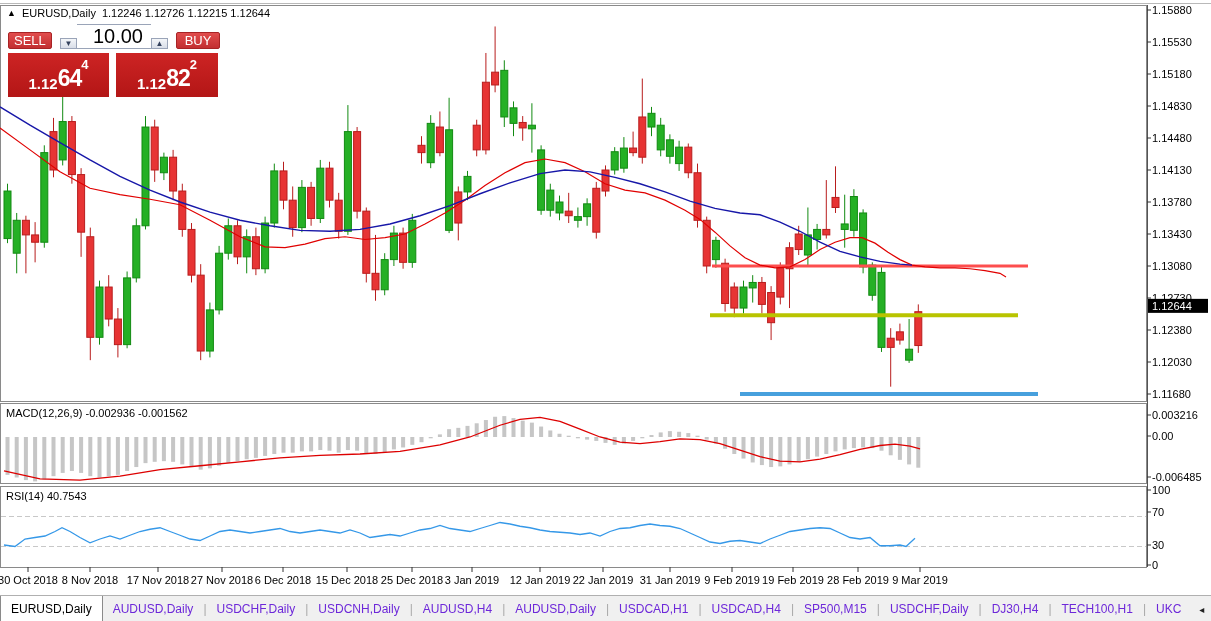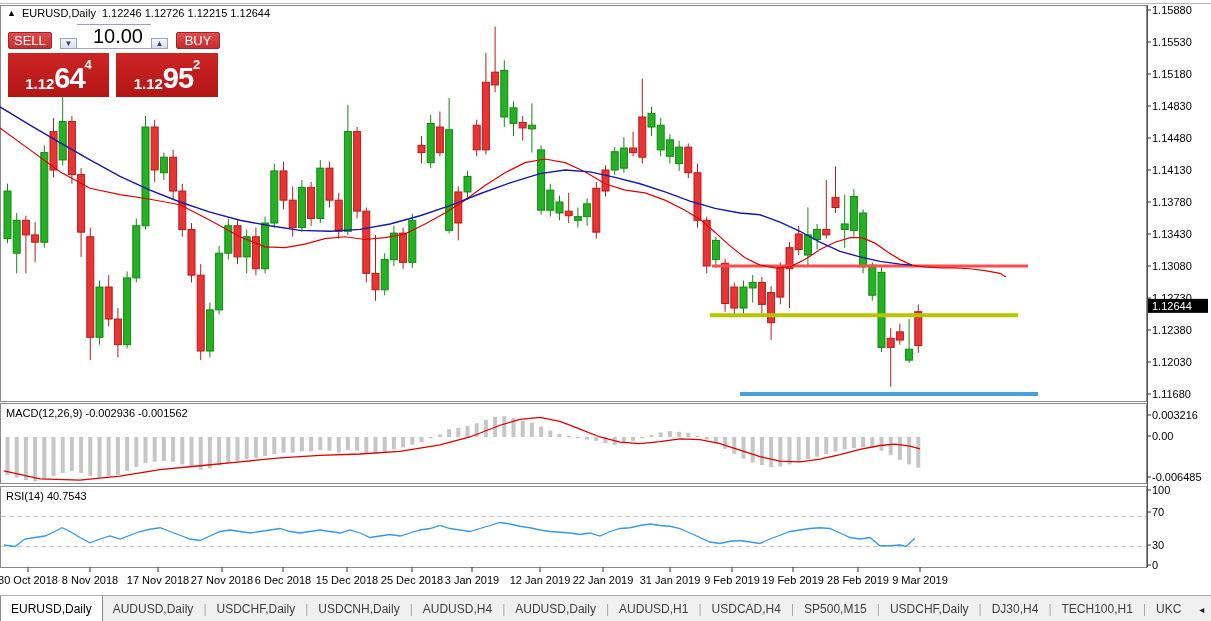--- a/index.html
+++ b/index.html
@@ -19,26 +19,26 @@
     background:linear-gradient(#f4f6f9,#d9dee8);border:1px solid #9aa4b8;cursor:pointer;}
   .vol-input{width:66px;border:1px solid #9aa4b8;border-left:none;border-right:none;text-align:right;
     font-size:20px;color:#000;padding:0 8px 0 0;font-family:"Liberation Sans",sans-serif;outline:none;}
   .tw-gap{width:9px;}
   .tw-row2{display:flex;margin-top:4px;}
   .px-box{height:41px;color:#fff;background:linear-gradient(#cd2424,#b31616);display:flex;align-items:flex-end;
     justify-content:center;padding-bottom:3px;cursor:pointer;}
   .px-box.sell{width:101px;margin-right:7px;}
   .px-box.buy{width:102px;}
   .px-small{font-size:15px;font-weight:bold;line-height:20px;}
-  .px-big{font-size:29px;font-weight:bold;line-height:31px;letter-spacing:-1px;}
+  .px-big{font-size:23px;font-weight:bold;line-height:31px;letter-spacing:-1px;}
   .px-sup{font-size:13px;font-weight:bold;line-height:13px;align-self:flex-start;margin-top:5px;}
   
   .tabbar{position:absolute;left:0;top:595px;width:1211px;height:26px;background:#f0f0f0;
     border-top:1px solid #b0b0b0;display:flex;align-items:stretch;z-index:5;font-size:12px;}
-  .tab{display:flex;align-items:center;padding:0 10px;color:#404040;cursor:pointer;white-space:nowrap;}
+  .tab{display:flex;align-items:center;padding:0 10px;color:#6d28d9;cursor:pointer;white-space:nowrap;}
   .tab.active{background:#ffffff;color:#000;border-left:1px solid #8a8a8a;border-right:1px solid #8a8a8a;margin-top:0px;}
   .tab-sep{color:#a8a8a8;display:flex;align-items:center;}
   .tab-scroll{margin-left:auto;display:flex;align-items:center;gap:10px;padding:0 8px;color:#222;}
   .tab-scroll span{cursor:pointer;font-size:10px;}
 </style>
 </head>
 <body>
 
 <div id="app">
   <div id="top-strip"></div>
@@ -458,39 +458,39 @@
       <div class="btn-trade">BUY</div>
     </div>
     <div class="tw-row2">
       <div class="px-box sell">
         <span class="px-small">1.12</span>
         <span class="px-big">64</span>
         <span class="px-sup">4</span>
       </div>
       <div class="px-box buy">
         <span class="px-small">1.12</span>
-        <span class="px-big">95</span>
+        <span class="px-big">82</span>
         <span class="px-sup">2</span>
       </div>
     </div>
   </div>
 
   <div class="tabbar" id="tabbar">
       <div class="tab active">EURUSD,Daily</div>
       <div class="tab">AUDUSD,Daily</div>
       <span class="tab-sep">|</span>
       <div class="tab">USDCHF,Daily</div>
       <span class="tab-sep">|</span>
       <div class="tab">USDCNH,Daily</div>
       <span class="tab-sep">|</span>
       <div class="tab">AUDUSD,H4</div>
       <span class="tab-sep">|</span>
       <div class="tab">AUDUSD,Daily</div>
       <span class="tab-sep">|</span>
-      <div class="tab">AUDUSD,H1</div>
+      <div class="tab">USDCAD,H1</div>
       <span class="tab-sep">|</span>
       <div class="tab">USDCAD,H4</div>
       <span class="tab-sep">|</span>
       <div class="tab">SP500,M15</div>
       <span class="tab-sep">|</span>
       <div class="tab">USDCHF,Daily</div>
       <span class="tab-sep">|</span>
       <div class="tab">DJ30,H4</div>
       <span class="tab-sep">|</span>
       <div class="tab">TECH100,H1</div>

